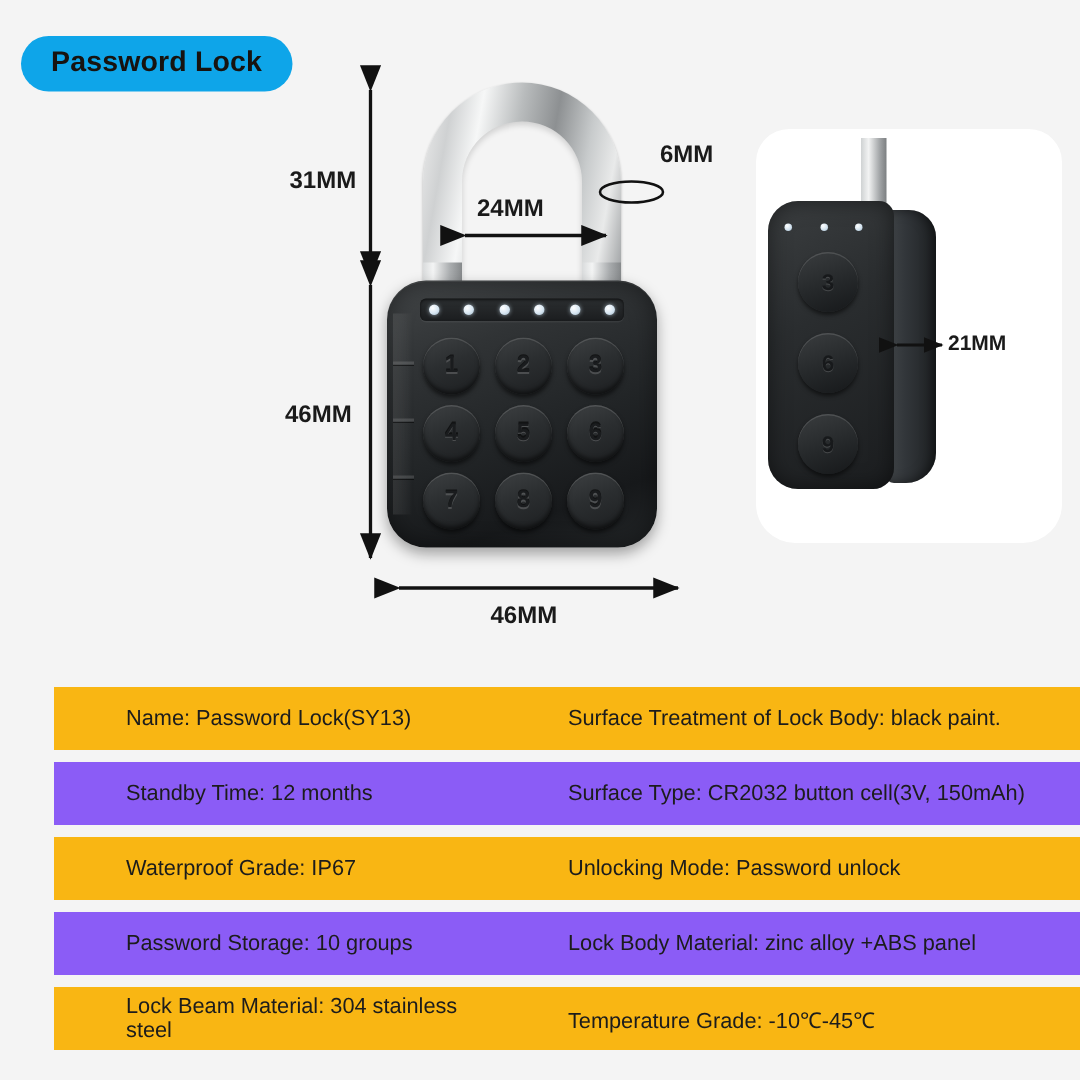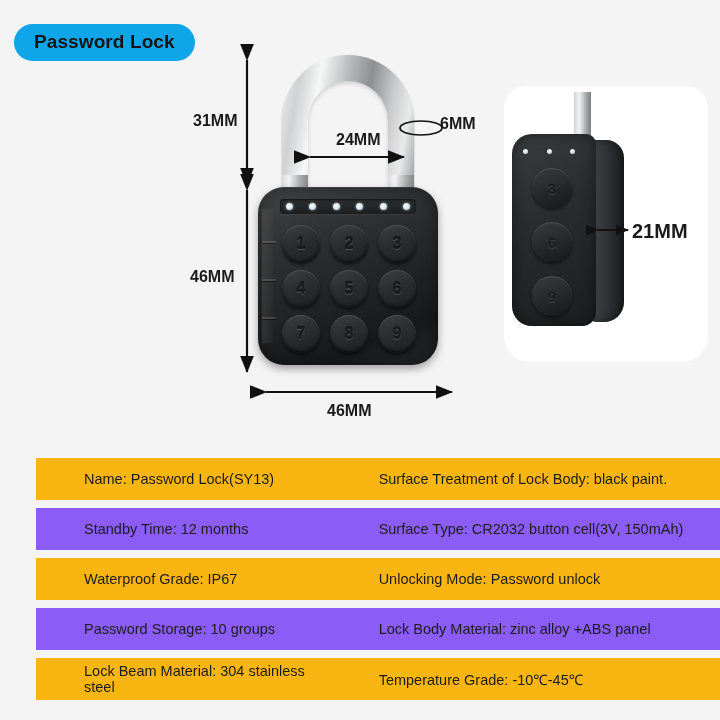--- a/index.html
+++ b/index.html
@@ -158,21 +158,21 @@
     display:flex; align-items:center; justify-content:center;
     font-size:15px; font-weight:bold; color:#17191b;
     text-shadow:0 1px 0 rgba(255,255,255,.16);
   }
 
   
   .dim-label {
     position:absolute; font-size:16px; font-weight:bold; color:#1a1a1a;
     white-space:nowrap;
   }
-  .dim-label.sm { font-size:20px; }
+  .dim-label.sm { font-size:14px; }
   svg.ann { position:absolute; left:0; top:0; width:720px; height:448px; overflow:visible; }
 
   
   .specs { position:absolute; left:0; top:458px; width:720px;padding-left:36px; }
   .row {
     height:42px; display:flex; align-items:center;
     font-size:14.5px; color:#1c1c1c;
   }
   .row.odd { background:#f9b613; }
   .row.even { background:#8b5cf6; }
@@ -265,22 +265,22 @@
     <line x1="310" y1="157" x2="404" y2="157" stroke="#111" stroke-width="2.2" marker-start="url(#ah)" marker-end="url(#ah)"></line>
 
     <line x1="266" y1="392" x2="452" y2="392" stroke="#111" stroke-width="2.2" marker-start="url(#ah)" marker-end="url(#ah)"></line>
 
     <ellipse cx="421" cy="128" rx="21" ry="7" fill="none" stroke="#111" stroke-width="1.7"></ellipse>
 
     <line x1="598" y1="230" x2="628" y2="230" stroke="#111" stroke-width="2" marker-start="url(#ahs)" marker-end="url(#ahs)"></line>
   </svg>
 
   <div class="dim-label" style="left:193px; top:112px;">31MM</div>
-  <div class="dim-label" style="left:440px; top:115px;">6MM</div>
-  <div class="dim-label" style="left:336px; top:131px;">24MM</div>
+  <div class="dim-label" style="left:440px; top:95px;">6MM</div>
+  <div class="dim-label" style="left:318px; top:131px;">24MM</div>
   <div class="dim-label" style="left:190px; top:268px;">46MM</div>
   <div class="dim-label" style="left:327px; top:402px;">46MM</div>
   <div class="dim-label sm" style="left:632px; top:220px;">21MM</div>
 </div>
 
 <div class="specs" id="specs">
     <div class="row odd">
       <div class="cell c1">Name: Password Lock(SY13)</div>
       <div class="cell c2">Surface Treatment of Lock Body: black paint.</div>
     </div>

